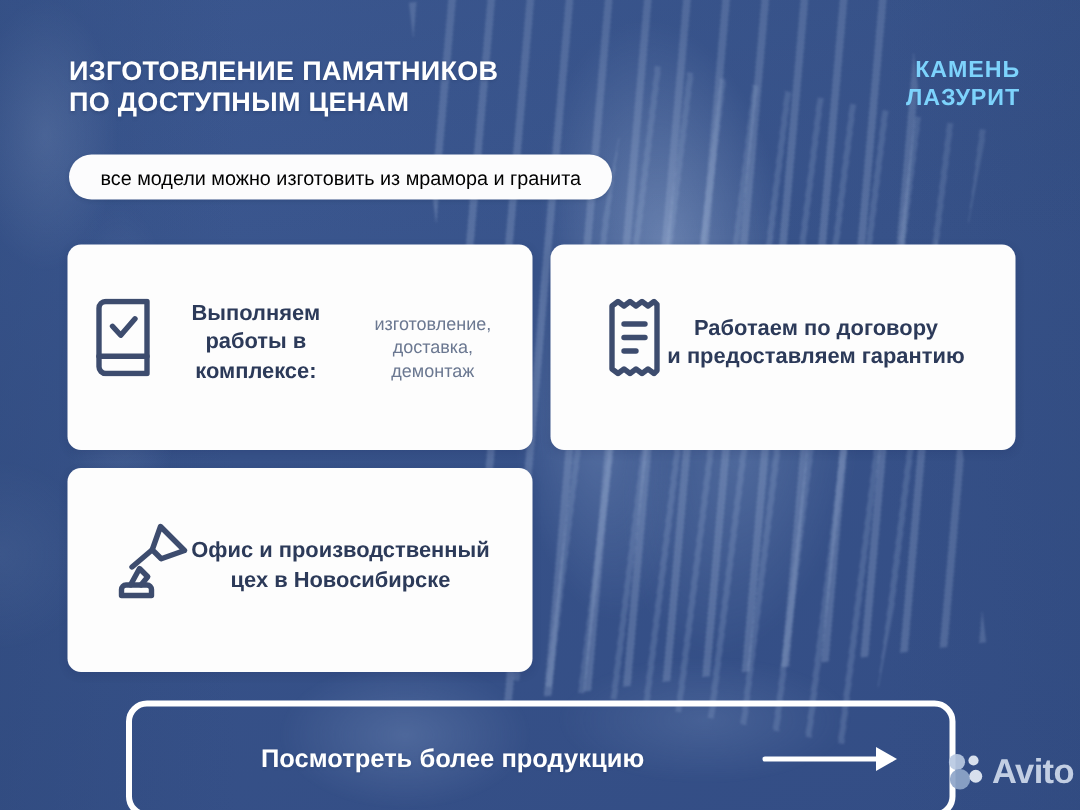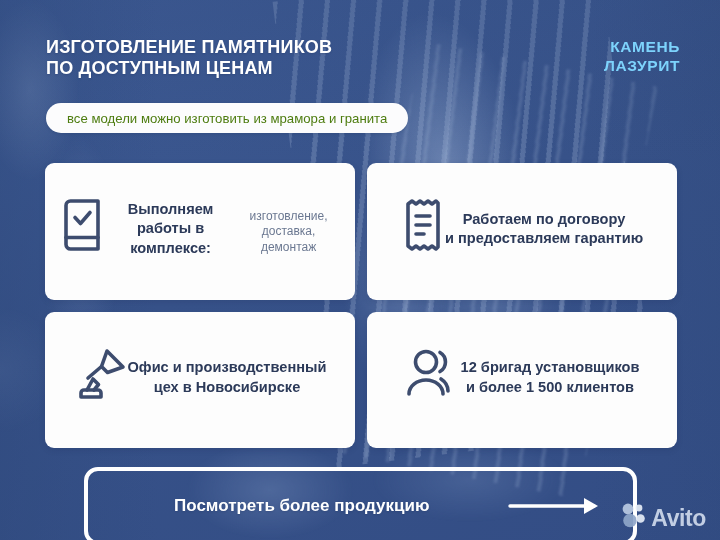--- a/index.html
+++ b/index.html
@@ -121,21 +121,21 @@
     left: 46px; top: 103px;
     height: 30px;
     background: #fcfcfd;
     border-radius: 15px;
     display: flex;
     align-items: center;
     padding: 0 21px;
     box-shadow: 0 1px 3px rgba(24,42,78,.18);
   }
   .subtitle-pill span {
-    color: #4d7c0f;
+    color: #000000;
     font-size: 13.2px;
     font-weight: 400;
     white-space: nowrap;
   }
 
   
   .card-grid {
     position: absolute;
     left: 45px; top: 163px;
     width: 632px; height: 285px;
@@ -201,23 +201,23 @@
   .cta-arrow {
     position: absolute;
     left: 420px;
     display: flex;
     align-items: center;
   }
 
   
   .avito {
     position: absolute;
-    right: 14px; bottom: 8px;
-    display: flex;
-    align-items: flex-end;
+    right: 4px; bottom: 8px;
+    display: flex;
+    align-items: flex-start;
     gap: 5px;
     opacity: .92;
   }
   .avito-word {
     color: #cfdaec;
     font-size: 23px;
     font-weight: bold;
     letter-spacing: -0.4px;
   }
 </style>
@@ -278,32 +278,20 @@
         <path d="M33 3 L49 19 L33.5 24.5 L27.5 18.5 Z"></path>
         <path d="M27.5 18.5 L14 30"></path>
         <path d="M7 45 A3 3 0 0 1 10 42 H24 A3 3 0 0 1 27 45 V49 H7 Z"></path>
         <path d="M13 42 L19 31 L24.5 36.5 L20 42"></path>
       </svg>
     </div>
     <div class="card-title">Офис и производственный
 цех в Новосибирске</div>
   </div>
 
-  <div class="card">
-    <div class="card-icon">
-      <svg width="56" height="50" viewBox="0 0 56 50" fill="none" stroke="#3d4c6e" stroke-width="3.6" stroke-linecap="round" stroke-linejoin="round">
-        <circle cx="21" cy="13" r="10.5"></circle>
-        <path d="M4 45 A17 14 0 0 1 38 45"></path>
-        <path d="M35 3.5 A11 11 0 0 1 35 22.5"></path>
-        <path d="M43 42 A17 15 0 0 0 36 30"></path>
-      </svg>
-    </div>
-    <div class="card-title">12 бригад установщиков
-и более 1 500 клиентов</div>
-  </div>
 
 </div>
 
 <div class="cta">
   <div class="cta-label">Посмотреть более продукцию</div>
   <div class="cta-arrow">
     <svg width="96" height="22" viewBox="0 0 96 22" fill="none" stroke="#ffffff" stroke-width="3.4" stroke-linecap="round" stroke-linejoin="round">
       <path d="M2 11 H86"></path>
       <path d="M76 3 L90 11 L76 19 Z" fill="#ffffff" stroke="none"></path>
     </svg>

